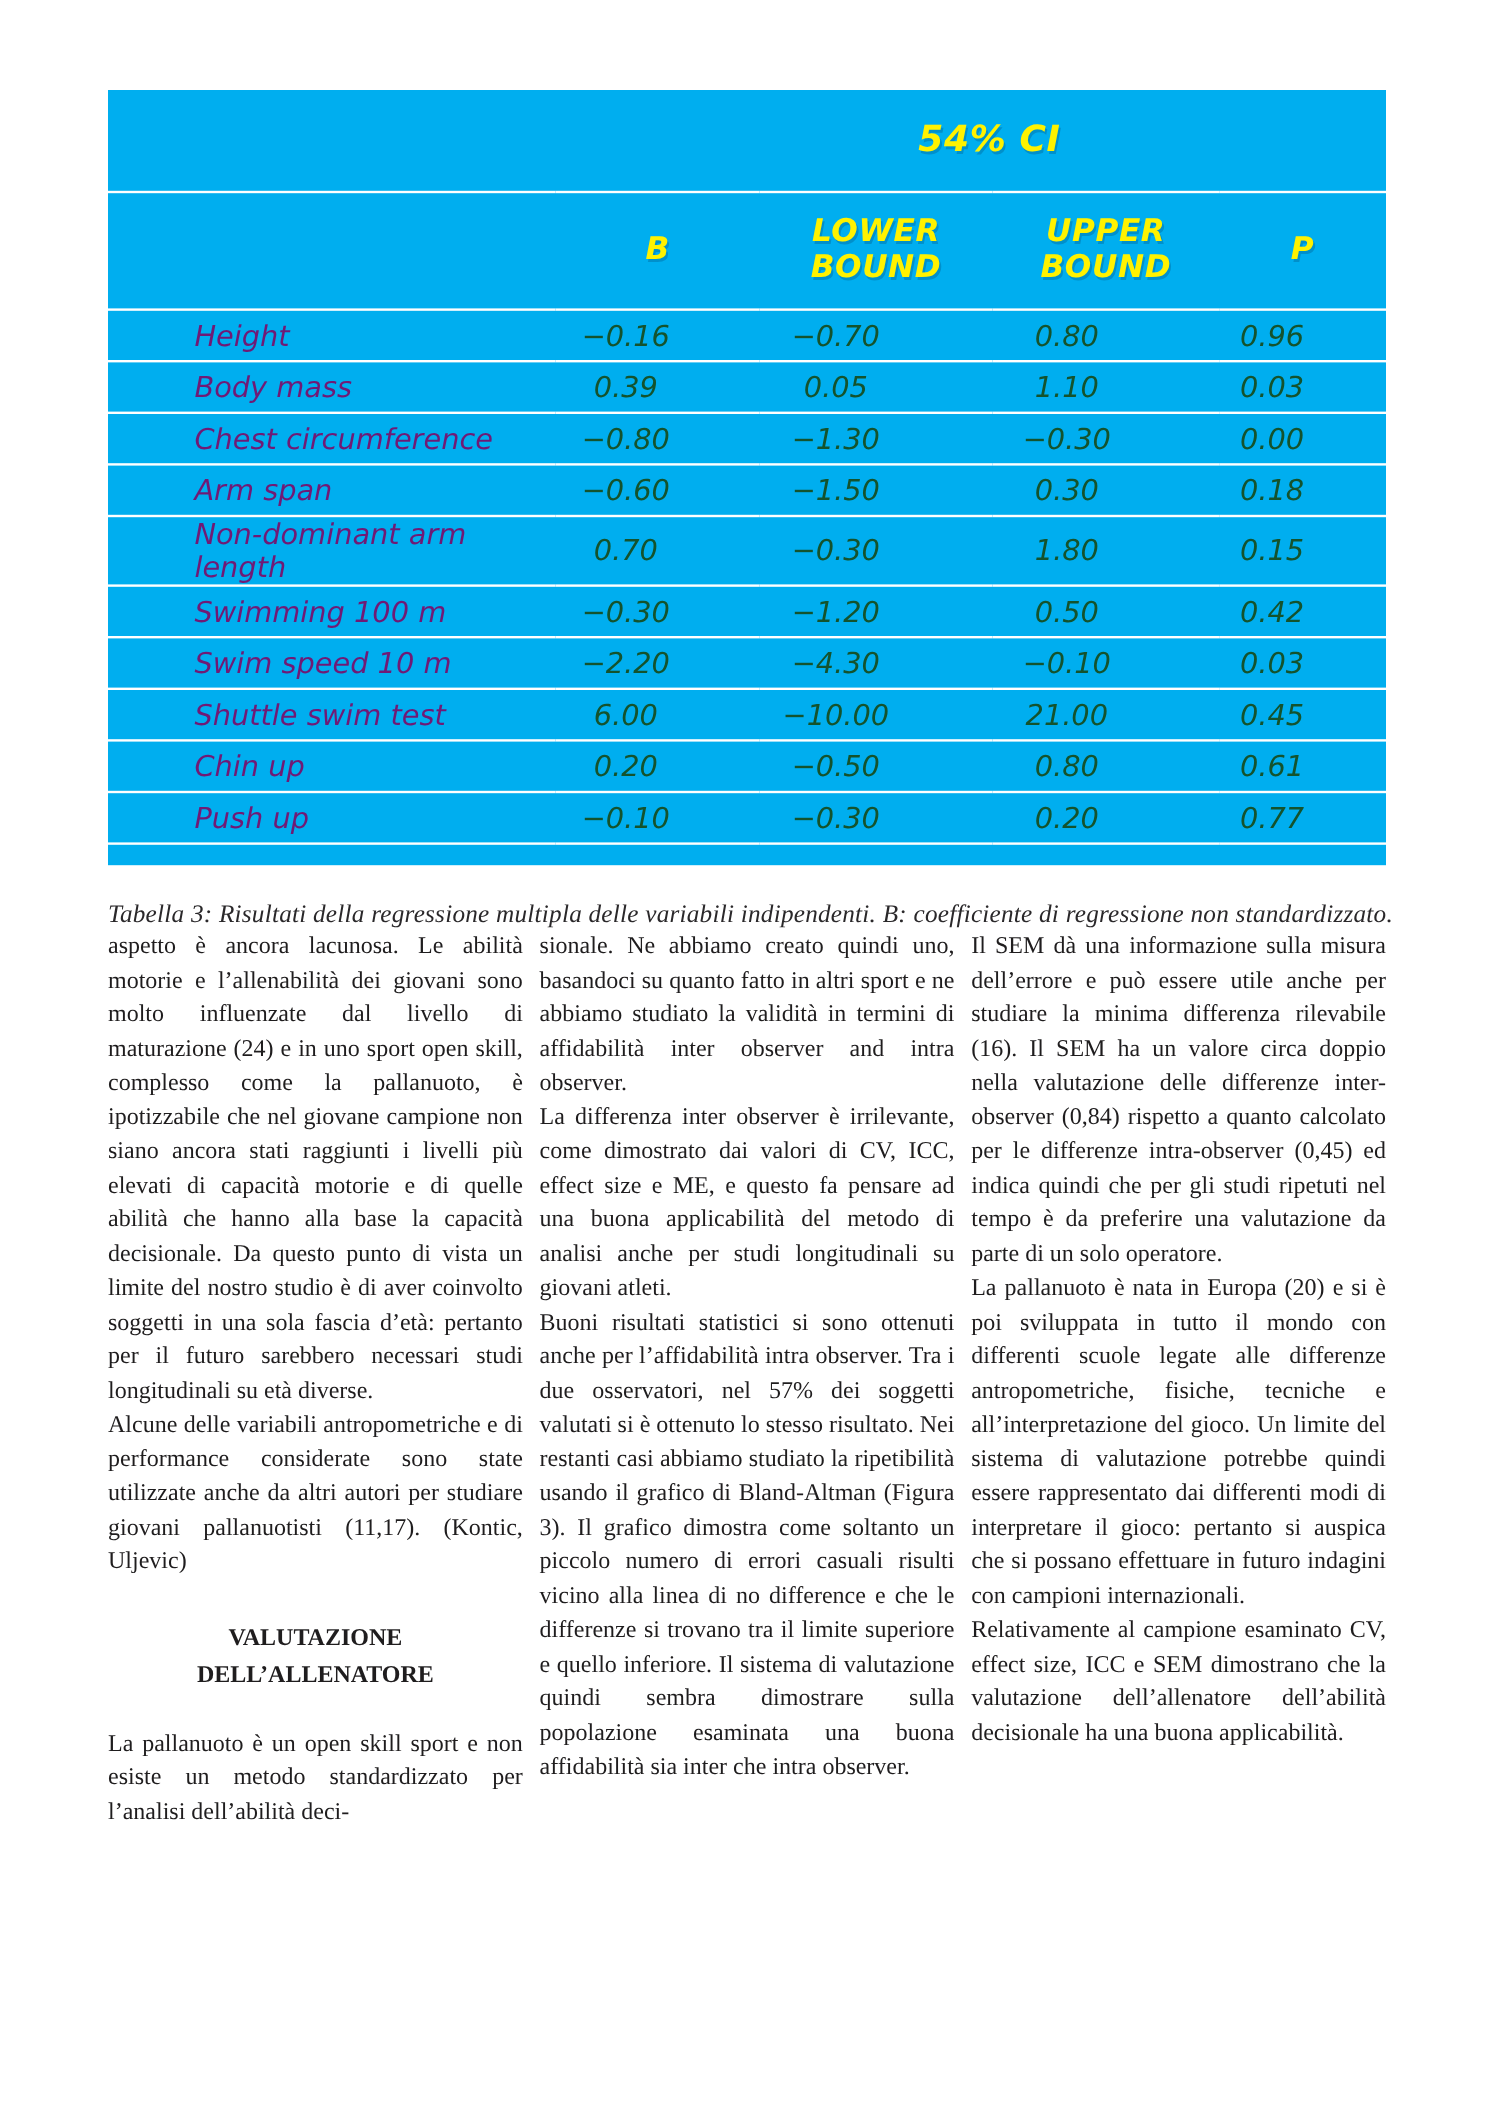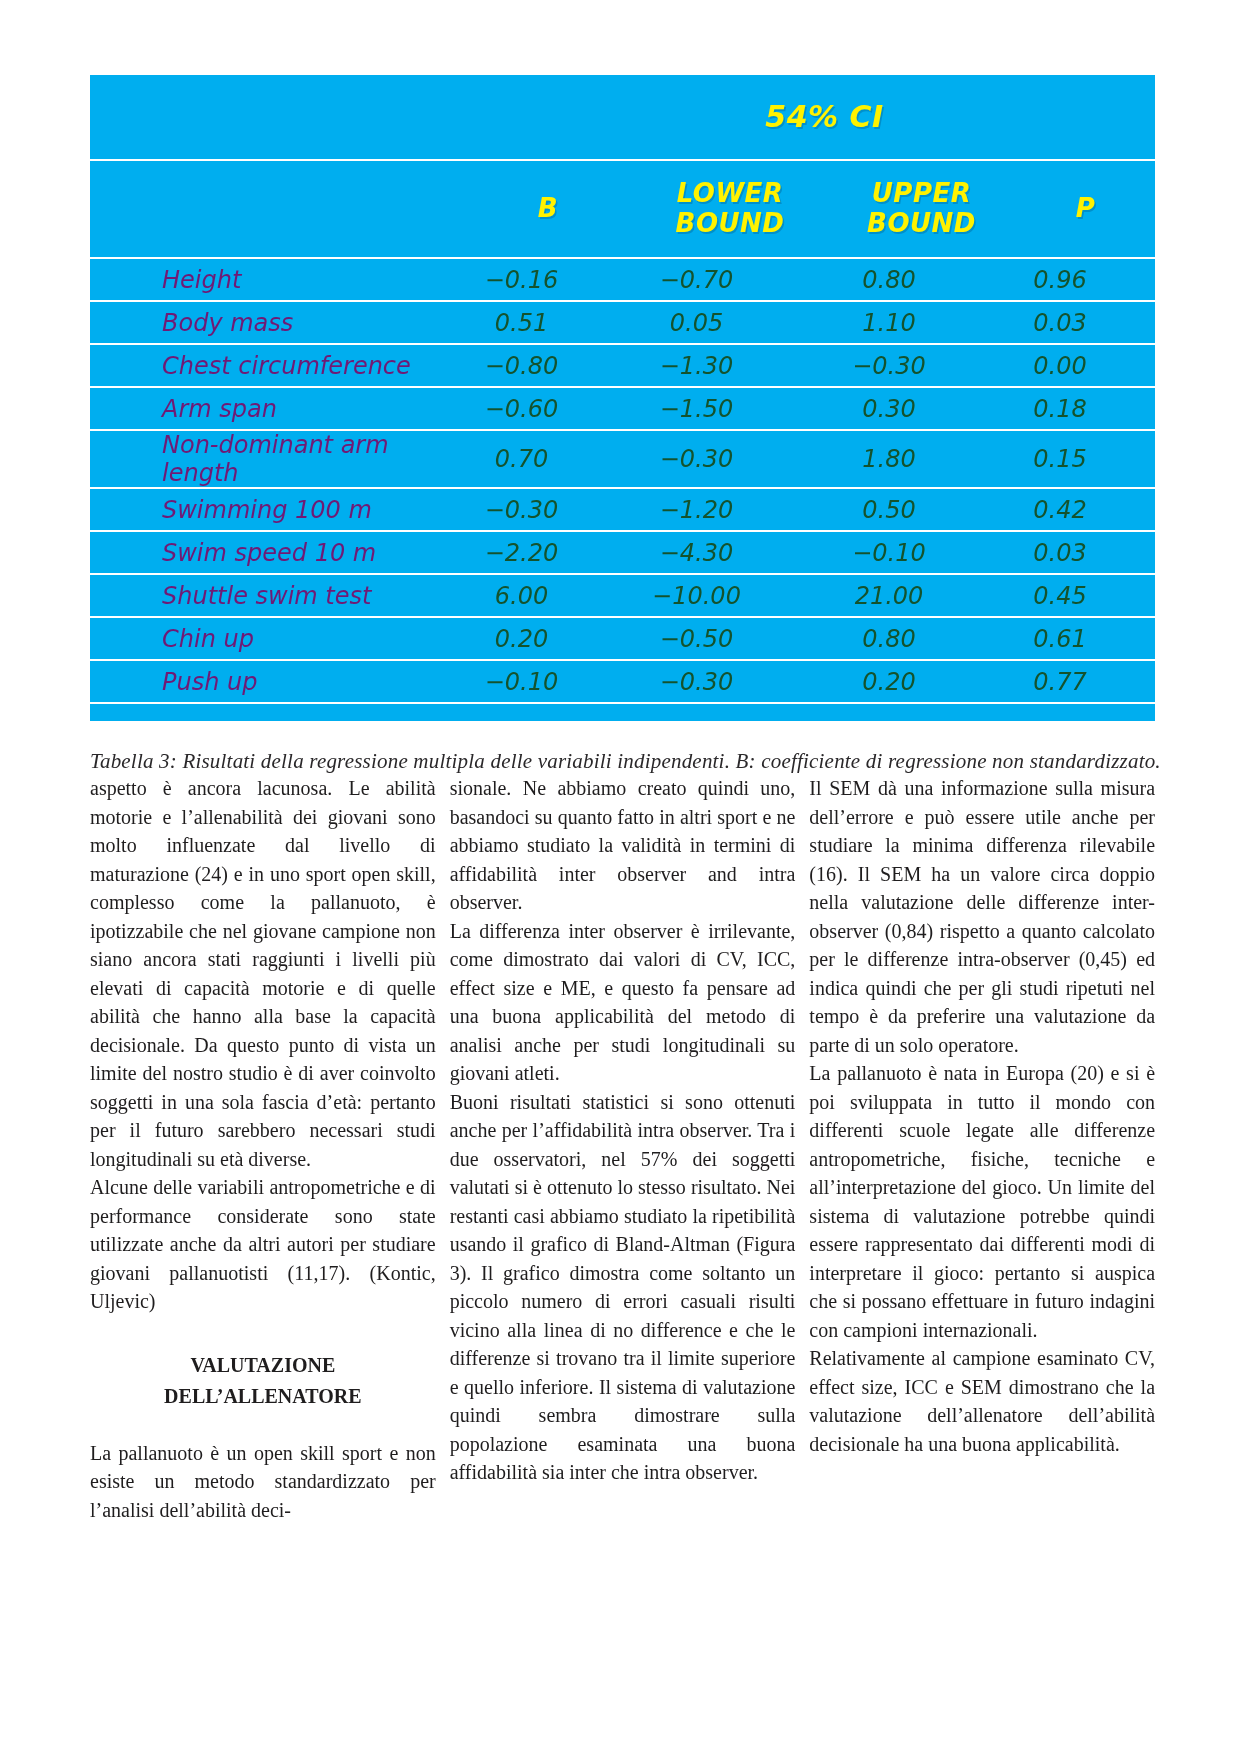--- a/index.html
+++ b/index.html
@@ -89,21 +89,21 @@
       <tbody>
         <tr>
           <td class="lbl">Height</td>
           <td class="num num-b">−0.16</td>
           <td class="num num-low">−0.70</td>
           <td class="num num-up">0.80</td>
           <td class="num num-p">0.96</td>
         </tr>
         <tr>
           <td class="lbl">Body mass</td>
-          <td class="num num-b">0.51</td>
+          <td class="num num-b">0.39</td>
           <td class="num num-low">0.05</td>
           <td class="num num-up">1.10</td>
           <td class="num num-p">0.03</td>
         </tr>
         <tr>
           <td class="lbl">Chest circumference</td>
           <td class="num num-b">−0.80</td>
           <td class="num num-low">−1.30</td>
           <td class="num num-up">−0.30</td>
           <td class="num num-p">0.00</td>

